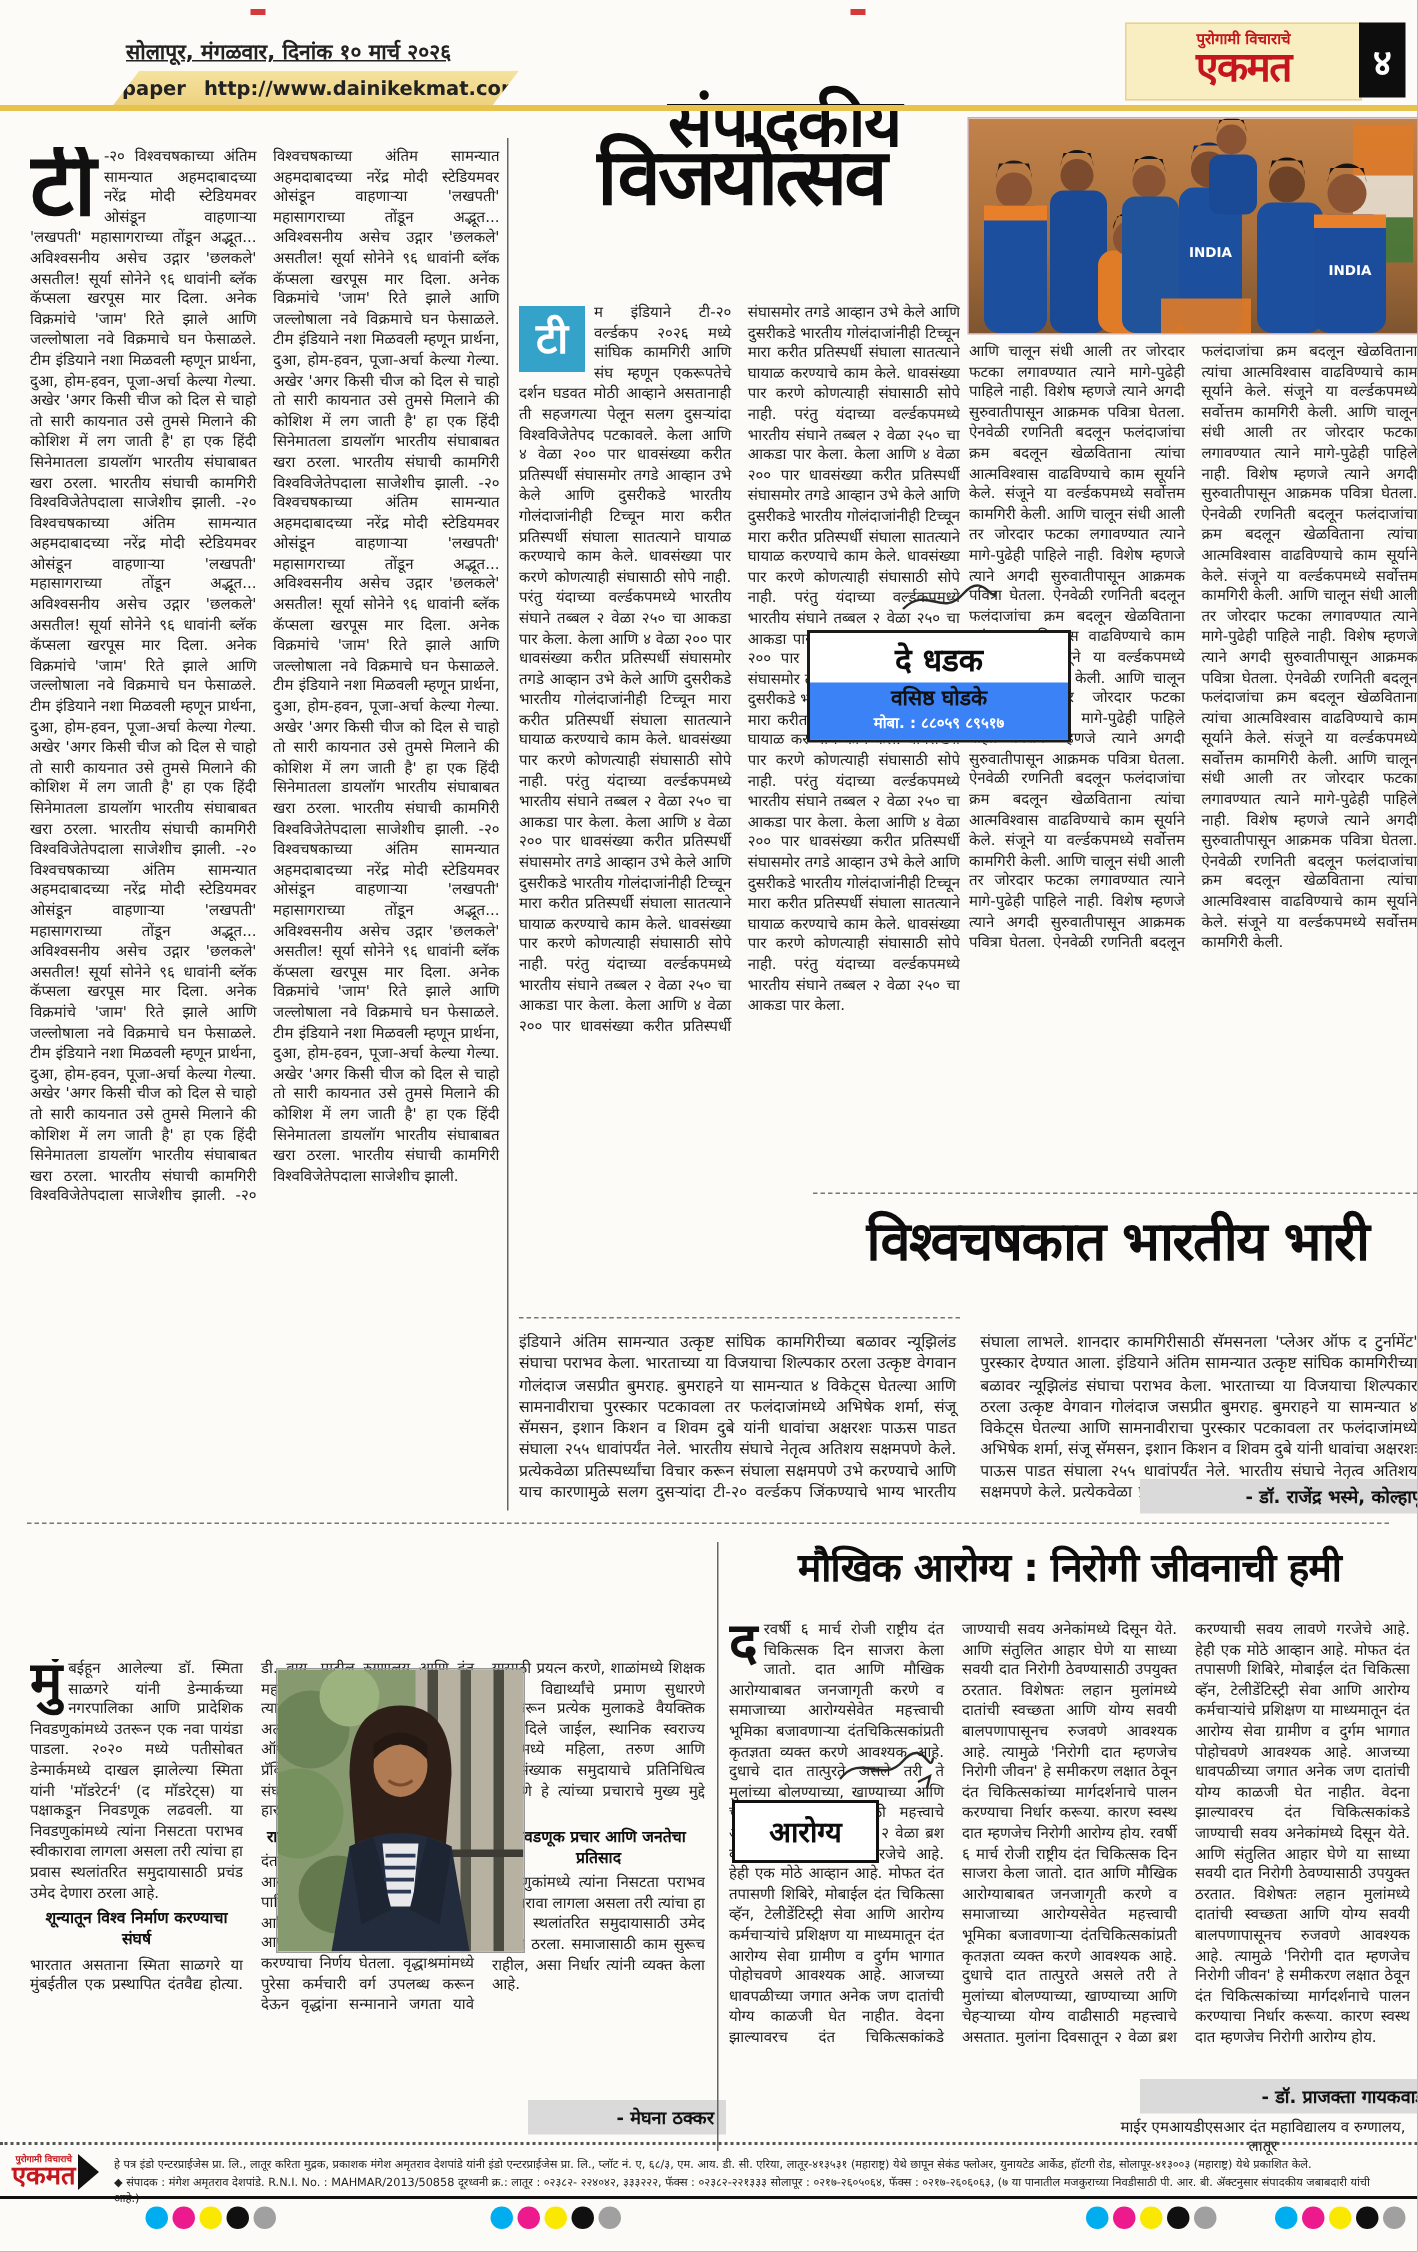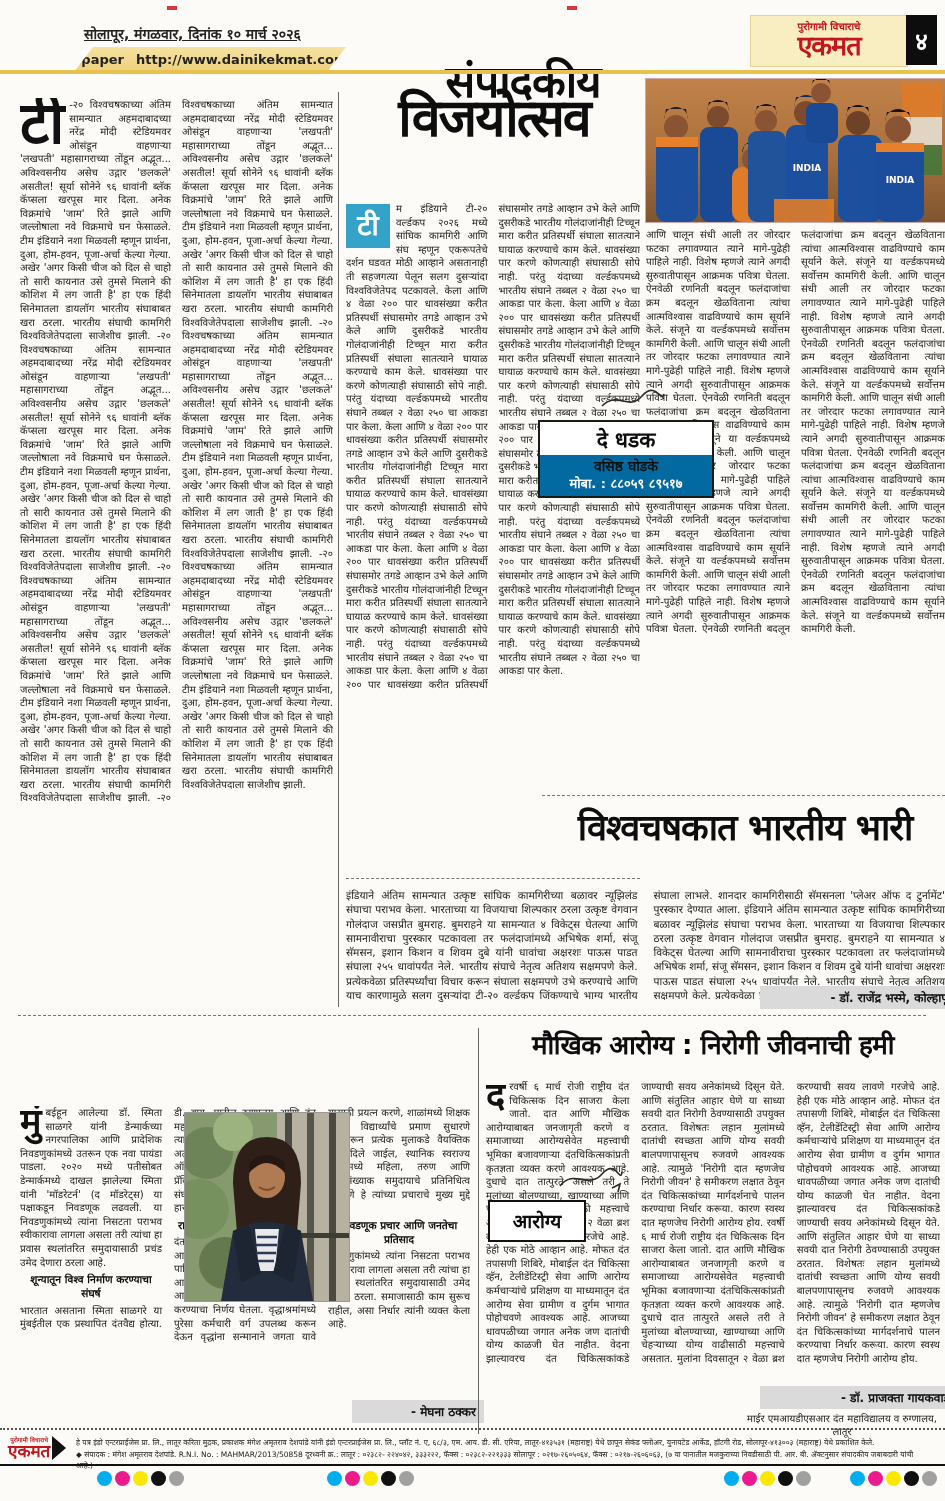--- a/index.html
+++ b/index.html
@@ -40,23 +40,23 @@
   .la-headline{font-size:30px;letter-spacing:-1px;}
   .la-body{margin-top:12px;height:836px;}
   .vdiv1{left:338px;top:92px;width:1px;height:915px;background:#666;}
   
   .ed-headline{left:346px;top:80px;width:296px;font-size:52px;letter-spacing:-2px;}
   .photo{left:645px;top:78px;width:300px;height:143px;overflow:hidden;border:1px solid #caa;}
   .ed-b12{left:346px;top:202px;width:294px;height:672px;}
   .ed-b34{left:646px;top:228px;width:299px;height:560px;}
   .colbox{left:538px;top:420px;width:172px;background:#fff;border:2px solid #1a1a1a;}
   .colbox .cname{font-size:21px;font-weight:800;text-align:center;padding:3px 16px 2px;color:#0d0d0d;}
-  .colbox .cbar{background:#0369a1;text-align:center;padding:3px 0 4px;}
+  .colbox .cbar{background:#3b82f6;text-align:center;padding:3px 0 4px;}
   .colbox .cauthor{font-size:14px;font-weight:bold;color:#111;line-height:1.25;}
-  .colbox .cmobile{font-size:13px;font-weight:bold;color:#fff;line-height:1.3;}
+  .colbox .cmobile{font-size:10px;font-weight:bold;color:#fff;line-height:1.3;}
   .sig{stroke:#2a2a2a;fill:none;stroke-width:1.6px;}
   .sig1{left:598px;top:388px;}
   .dashA{left:542px;top:795px;width:403px;}
   .wc-h{left:545px;top:802px;width:400px;font-size:36px;letter-spacing:-1px;}
   .dashB{left:346px;top:878px;width:294px;}
   .wc-b{left:346px;top:888px;width:599px;height:122px;column-count:2;column-gap:16px;font-size:10.5px;}
   .wc-byline{left:760px;top:986px;width:185px;}
   .dash-full{left:18px;top:1015px;width:908px;}
   
   .bl-h{left:20px;top:1026px;width:448px;font-size:31px;line-height:1.15;white-space:normal;letter-spacing:-1px;}

